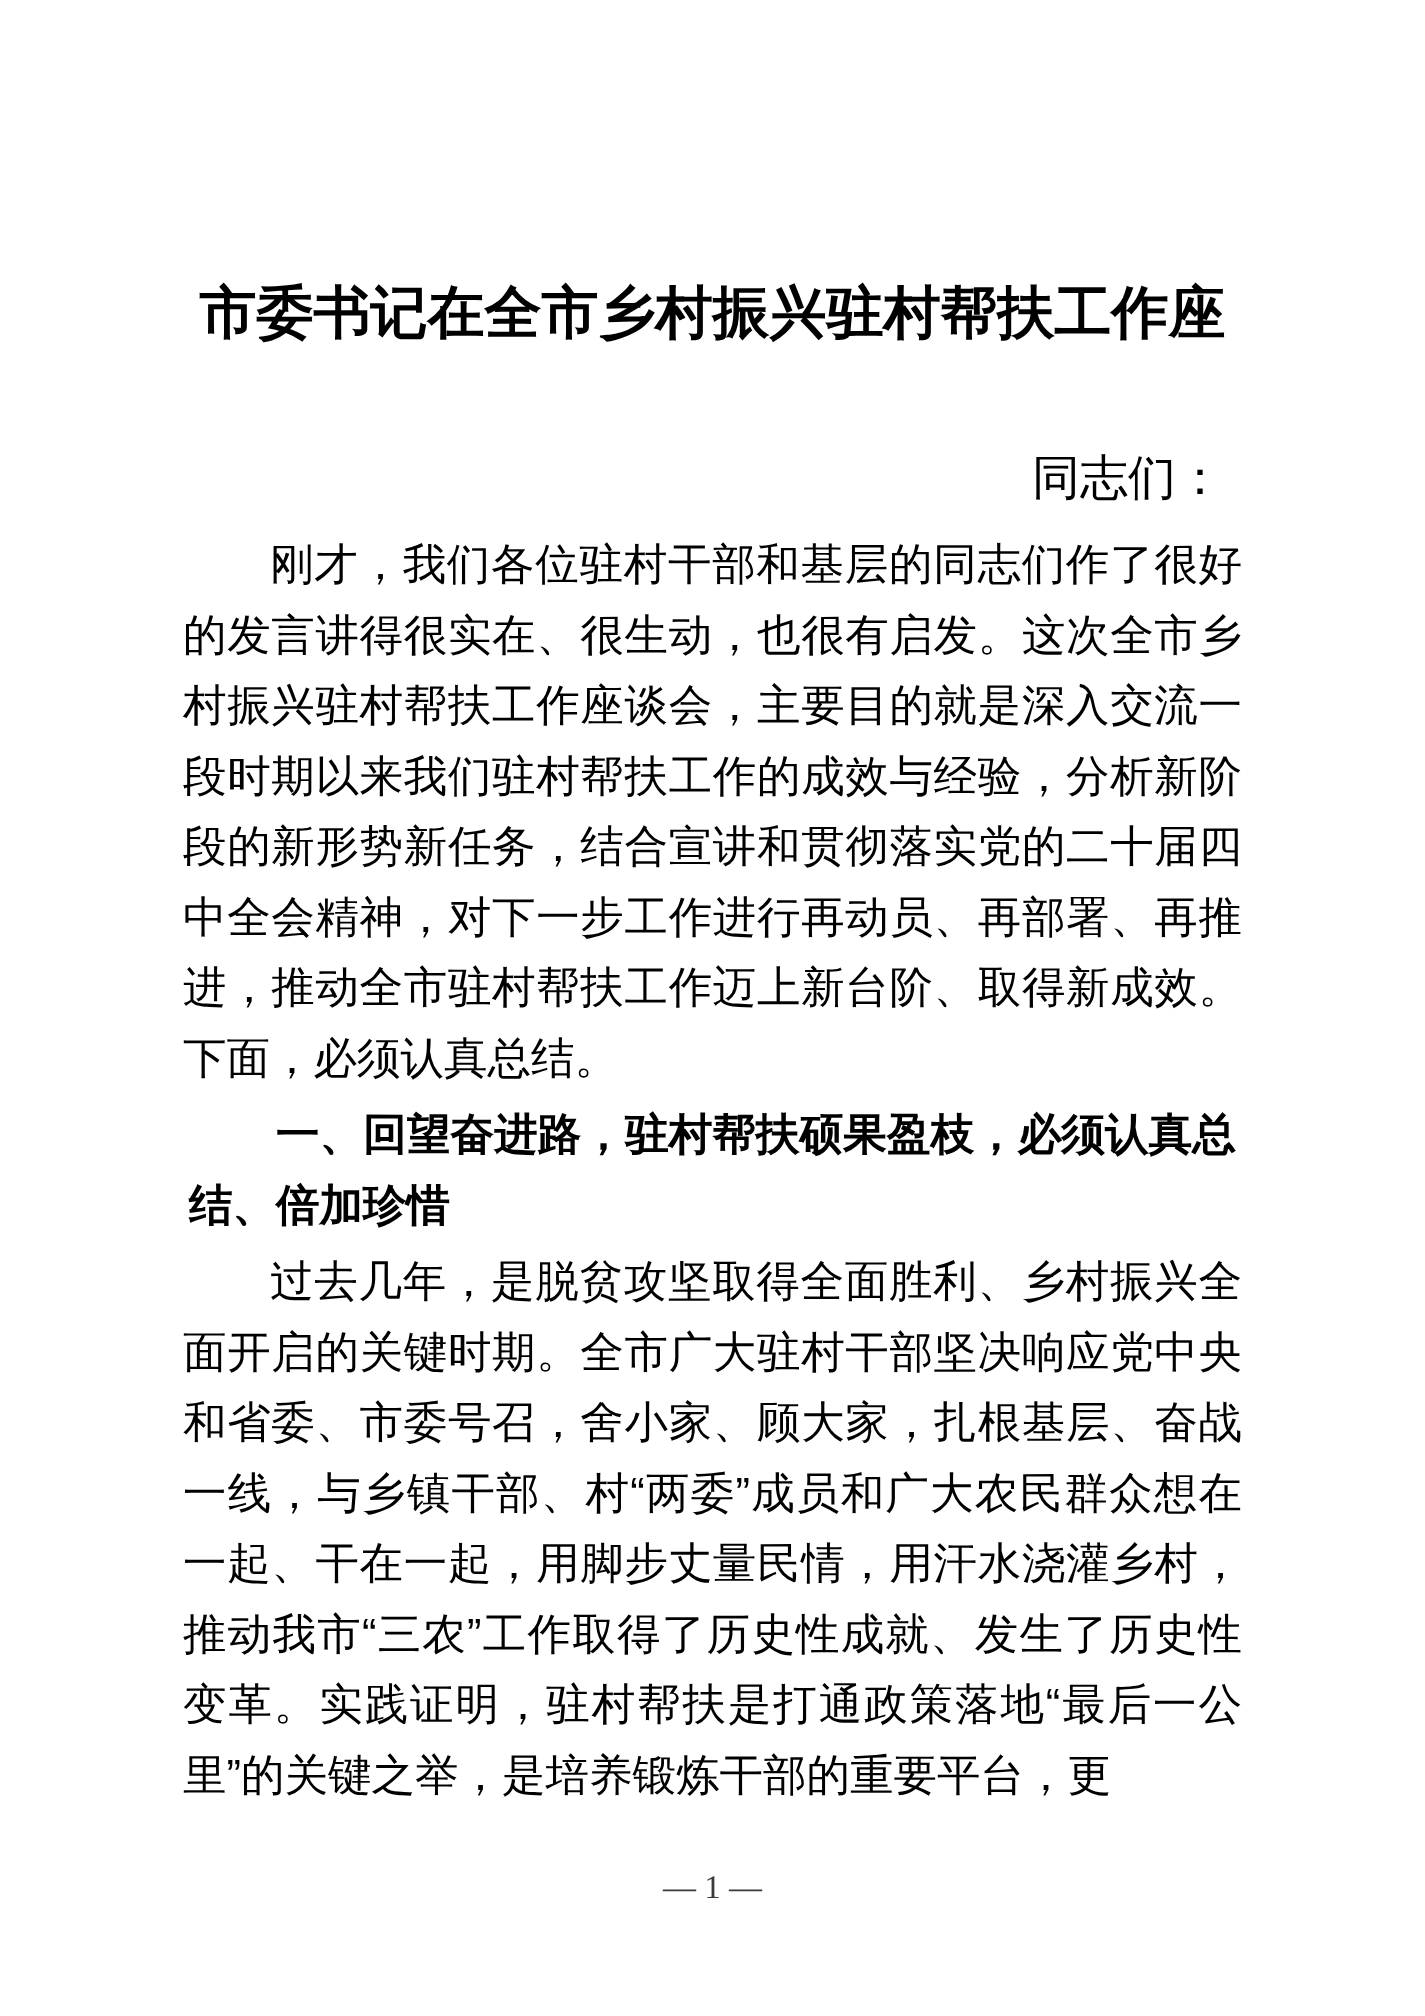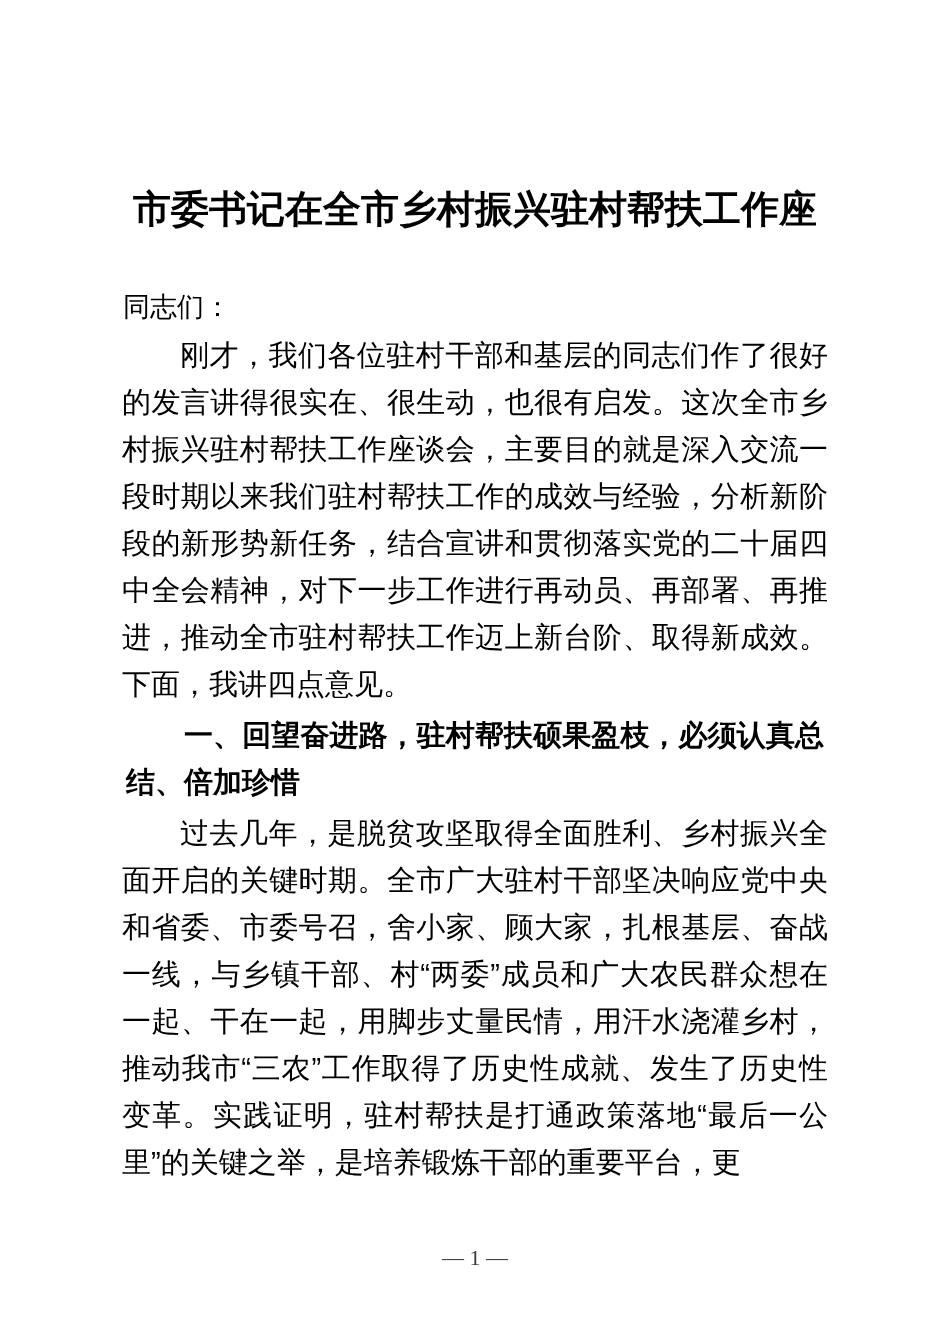--- a/index.html
+++ b/index.html
@@ -42,25 +42,25 @@
     font-family: "Liberation Serif", "DejaVu Serif", serif;
     font-weight: bold;
     font-size: 38px;
     line-height: 53px;
     letter-spacing: 0px;
     color: #000000;
   }
 
   
   .salutation {
-    margin: 1px;
+    margin: 12px;
     padding-top: 47px;
-    font-size: 27px;
+    font-size: 32px;
     line-height: 47px;
-    text-align: left;
+    text-align: right;
   }
 
   p.body-par {
     margin: 0;
     font-size: 29px;
     line-height: 47px;
     text-align: justify;
     text-justify: inter-character;
     text-indent: 58px;
     word-break: break-all;
@@ -96,21 +96,21 @@
 <div class="page">
 
   <div class="content">
 
     <h1 class="doc-title">
       <span>市委书记在全市乡村振兴驻村帮扶工作座</span><br>
     </h1>
 
     <p class="salutation">同志们：</p>
 
-    <p class="body-par">刚才，我们各位驻村干部和基层的同志们作了很好的发言讲得很实在、很生动，也很有启发。这次全市乡村振兴驻村帮扶工作座谈会，主要目的就是深入交流一段时期以来我们驻村帮扶工作的成效与经验，分析新阶段的新形势新任务，结合宣讲和贯彻落实党的二十届四中全会精神，对下一步工作进行再动员、再部署、再推进，推动全市驻村帮扶工作迈上新台阶、取得新成效。下面，我讲四点意见。</p>
+    <p class="body-par">刚才，我们各位驻村干部和基层的同志们作了很好的发言讲得很实在、很生动，也很有启发。这次全市乡村振兴驻村帮扶工作座谈会，主要目的就是深入交流一段时期以来我们驻村帮扶工作的成效与经验，分析新阶段的新形势新任务，结合宣讲和贯彻落实党的二十届四中全会精神，对下一步工作进行再动员、再部署、再推进，推动全市驻村帮扶工作迈上新台阶、取得新成效。下面，必须认真总结。</p>
 
     <p class="section-heading">一、回望奋进路，驻村帮扶硕果盈枝，必须认真总结、倍加珍惜</p>
 
     <p class="body-par">过去几年，是脱贫攻坚取得全面胜利、乡村振兴全面开启的关键时期。全市广大驻村干部坚决响应党中央和省委、市委号召，舍小家、顾大家，扎根基层、奋战一线，与乡镇干部、村“两委”成员和广大农民群众想在一起、干在一起，用脚步丈量民情，用汗水浇灌乡村，推动我市“三农”工作取得了历史性成就、发生了历史性变革。实践证明，驻村帮扶是打通政策落地“最后一公里”的关键之举，是培养锻炼干部的重要平台，更</p>
 
   </div>
 
   <div class="page-footer">
     <span>— 1 —</span>
   </div>

